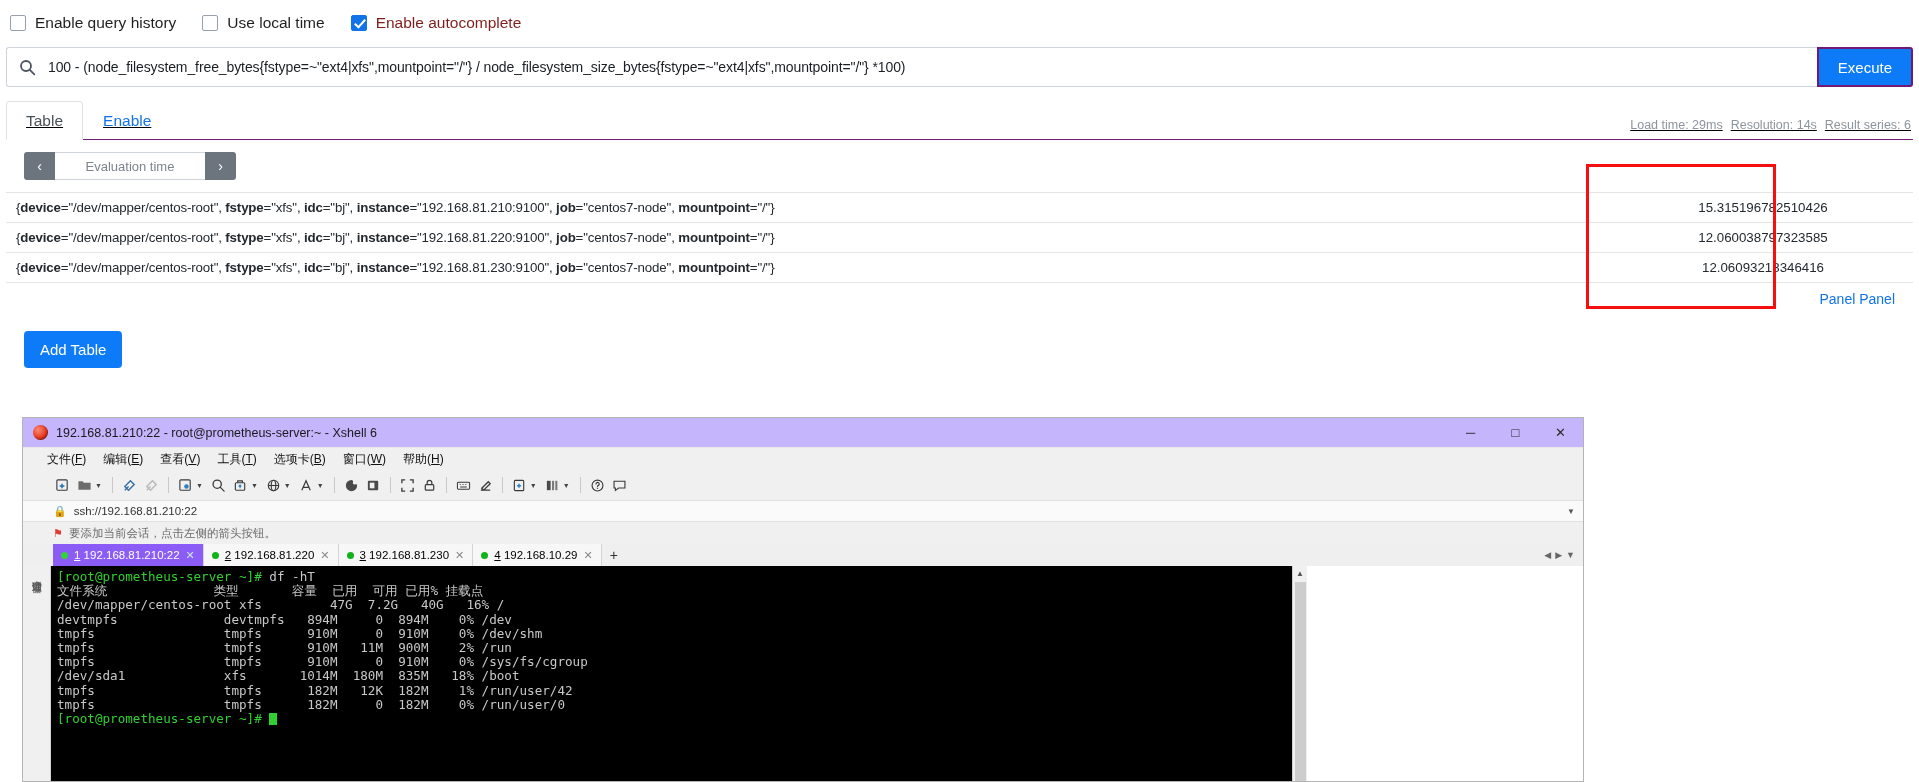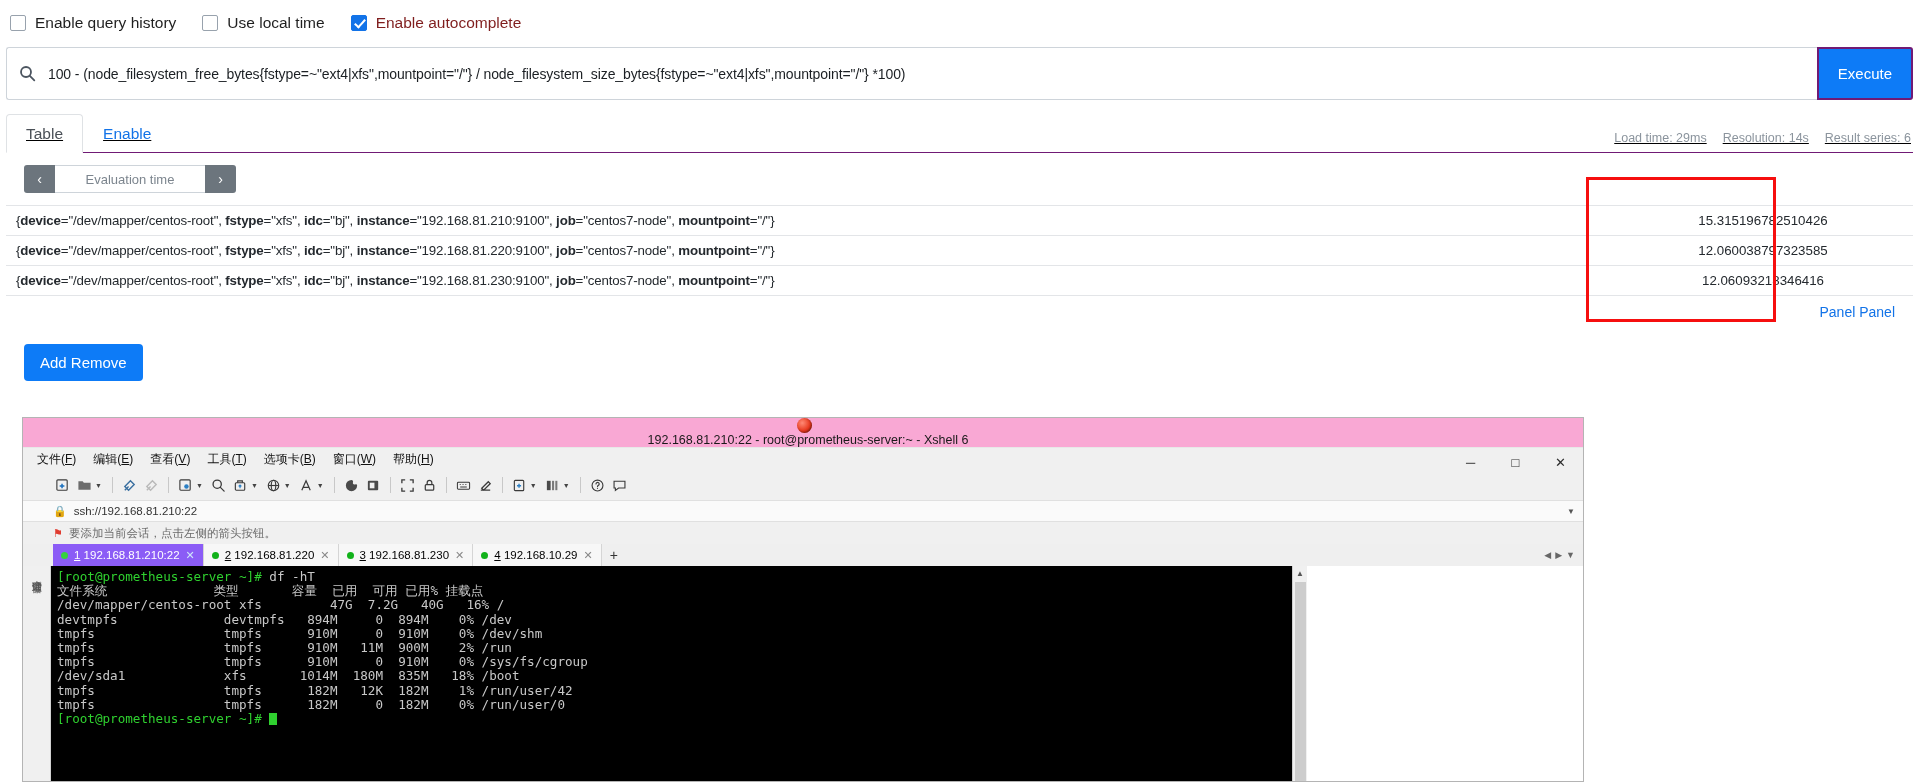--- a/index.html
+++ b/index.html
@@ -31,21 +31,21 @@
     content: ""; position: absolute; left: 5px; top: 1px;
     width: 4px; height: 9px; border: solid #fff;
     border-width: 0 2px 2px 0; transform: rotate(42deg);
   }
   .cbox .lbl { font-size: 15.5px; color: #1f1f1f; }
   .cbox.checked .lbl { color: #7f1d1d; }
 
   
   .querybar {
     display: flex; align-items: stretch;
-    height: 53px; margin-top: 1px;
+    height: 40px; margin-top: 1px;
   }
   .qinput-wrap {
     flex: 1; display: flex; align-items: center;
     border: 1px solid #ced4da; border-right: none;
     background: #fff; border-radius: 3px 0 0 3px;
   }
   .qicon {
     width: 41px; display: flex; align-items: center; justify-content: center;
     color: #4c5560; flex: none;
   }
@@ -73,21 +73,21 @@
     border: 1px solid transparent; margin-bottom: -1px;
     cursor: pointer;
   }
   .tab.active {
     color: #4a5057; background: #fff;
     border-color: #dfe2e5 #dfe2e5 #fff;
     border-radius: 4px 4px 0 0;
   }
   .tab.inactive { color: #1273e8; }
   .stats {
-    margin-left: auto; display: flex; gap: 16px;
+    margin-left: auto; display: flex; gap: 8px;
     font-size: 12.5px; color: #8b949d; padding: 9px 2px 0 0;
   }
 
   
   .eval-row { padding: 12px 0 6px 18px; }
   .stepper { display: flex; height: 28px; width: 212px; }
   .st-btn {
     width: 31px; background: #6c757d; color: #fff;
     display: flex; align-items: center; justify-content: center;
     font-size: 14px; cursor: pointer; border-radius: 3px 0 0 3px;
@@ -127,41 +127,40 @@
 
   
   .xshell {
     position: absolute; left: 22px; top: 417px;
     width: 1562px; height: 365px;
     background: #f0f0f0; border: 1px solid #b4b4b4;
     font-family: "Liberation Sans", sans-serif;
     overflow: hidden;
   }
   .x-title {
-    height: 30px; background: #f9a8d4; display: flex; align-items: center;
+    height: 30px; background: #c4b5fd; display: flex; align-items: center;
     padding-left: 10px; font-size: 12.5px; color: #1a1a1a;
     border-bottom: 1px solid #e8e8e8;
-    flex-direction: column;
   }
   .x-logo {
     width: 15px; height: 15px; border-radius: 50%;
     background: radial-gradient(circle at 35% 33%, #ff8a75 0%, #e83a20 55%, #a51c09 100%);
     margin-right: 8px; flex: none;
     box-shadow: inset -1px -1px 2px rgba(0,0,0,.35);
   }
   .x-winbtns { margin-left: auto; display: flex; }
   .x-winbtn {
     width: 45px; height: 30px; display: flex;
     align-items: center; justify-content: center;
     font-size: 13px; color: #2b2b2b; cursor: pointer;
   }
 
   .x-menu {
     height: 22px; display: flex; align-items: center;
-    gap: 17px; padding-left: 14px; font-size: 12px; color: #111;
+    gap: 17px; padding-left: 24px; font-size: 12px; color: #111;
     background: #f0f0f0;
   }
   .x-menu span u { text-decoration: underline; }
 
   .x-toolbar {
     height: 30px; display: flex; align-items: center;
     gap: 3px; padding-left: 30px; background: #f0f0f0;
   }
   .tb { width: 19px; height: 20px; display: flex; align-items: center; justify-content: center; cursor: pointer; }
   .tb svg { display: block; }
@@ -304,21 +303,21 @@
           <td class="val">12.06093218346416</td>
         </tr>
       </tbody>
     </table>
     <div class="red-box" style="left:1580px; top:-28px; width:190px; height:145px;"></div>
   </div>
 
   <div class="remove-panel">Panel Panel</div>
 
   <div class="addpanel-wrap">
-    <button class="add-panel">Add Remove</button>
+    <button class="add-panel">Add Table</button>
   </div>
 </div>
 
 <div class="xshell">
 
   <div class="x-title">
     <span class="x-logo"></span>
     <span>192.168.81.210:22 - root@prometheus-server:~ - Xshell 6</span>
     <div class="x-winbtns">
       <div class="x-winbtn">─</div>

